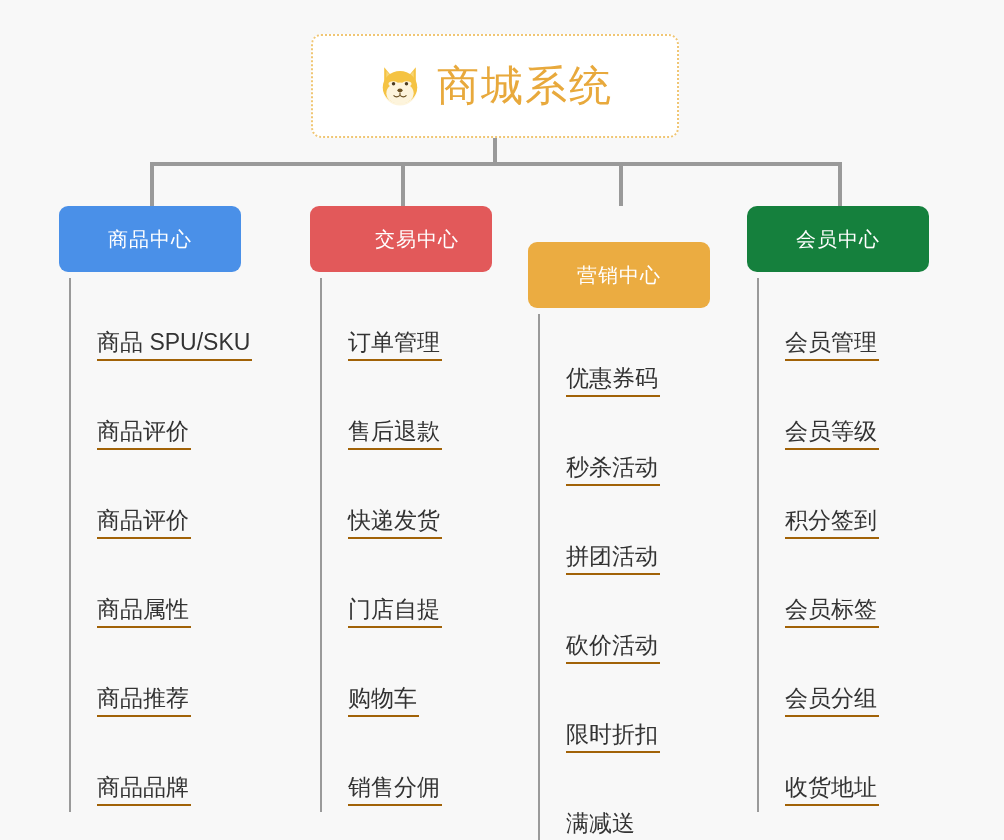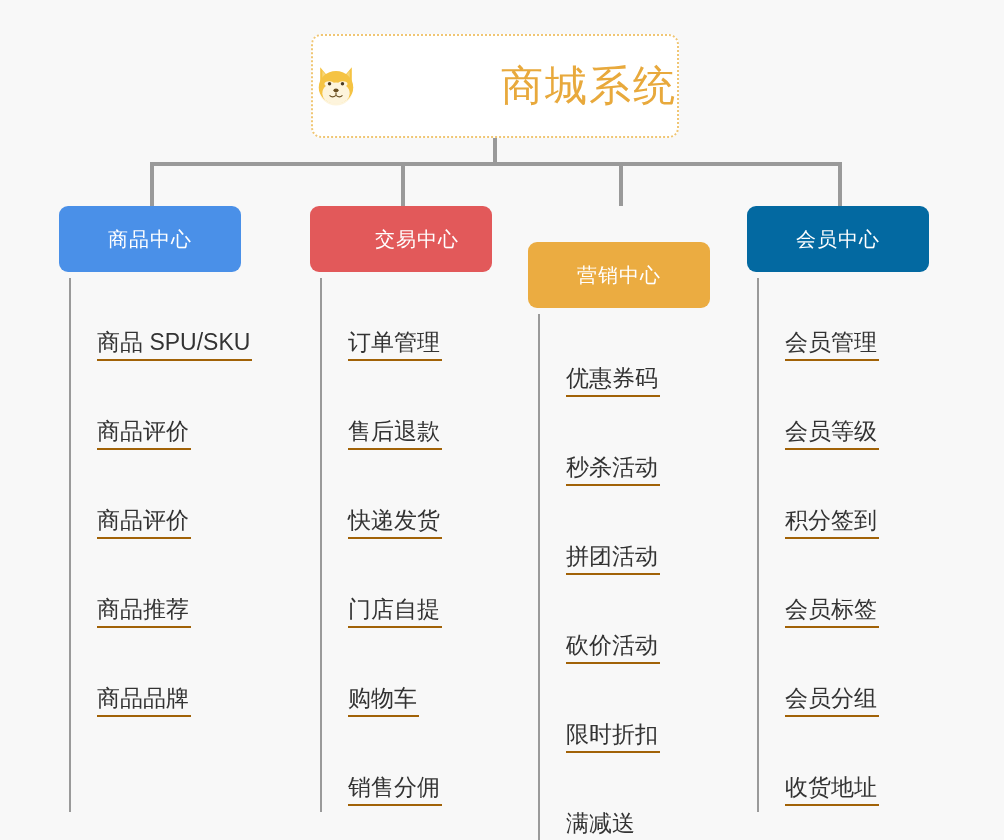--- a/index.html
+++ b/index.html
@@ -14,21 +14,21 @@
   
   .root-node {
     position: absolute;
     left: 311px; top: 34px;
     width: 368px; height: 104px;
     background: #ffffff;
     border: 2px dotted #f0c674;
     border-radius: 10px;
     display: flex;
     align-items: center;
-    justify-content: space-between;
+    justify-content: center;
     gap: 14px;
   }
   .root-icon { width: 46px; height: 46px; display:block; }
   .root-title {
     font-size: 42px;
     color: #e8a93c;
     letter-spacing: 2px;
     line-height: 1;
     white-space: nowrap;
   }
@@ -142,20 +142,23 @@
           <div class="leaf-item">
             <span class="leaf-label">商品 SPU/SKU</span>
           </div>
           <div class="leaf-item">
             <span class="leaf-label">商品评价</span>
           </div>
           <div class="leaf-item">
             <span class="leaf-label">商品评价</span>
           </div>
           <div class="leaf-item">
+            <span class="leaf-label">商品属性</span>
+          </div>
+          <div class="leaf-item">
             <span class="leaf-label">商品推荐</span>
           </div>
           <div class="leaf-item">
             <span class="leaf-label">商品品牌</span>
           </div>
         </div>
       </div>
       <div class="column" style="left: 310px; width: 182px;">
         <div class="cat-header" style="background: rgb(226, 89, 90); padding-left: 32px;">
           <span>交易中心</span>
@@ -202,21 +205,21 @@
           </div>
           <div class="leaf-item">
             <span class="leaf-label">限时折扣</span>
           </div>
           <div class="leaf-item">
             <span class="leaf-label">满减送</span>
           </div>
         </div>
       </div>
       <div class="column" style="left: 747px; width: 182px;">
-        <div class="cat-header" style="background: #0369a1;">
+        <div class="cat-header" style="background: #15803d; border-radius: 10px;">
           <span>会员中心</span>
         </div>
         <div class="leaf-list">
           <div class="leaf-rail" style="height: 534px;"></div>
           <div class="leaf-item">
             <span class="leaf-label">会员管理</span>
           </div>
           <div class="leaf-item">
             <span class="leaf-label">会员等级</span>
           </div>

